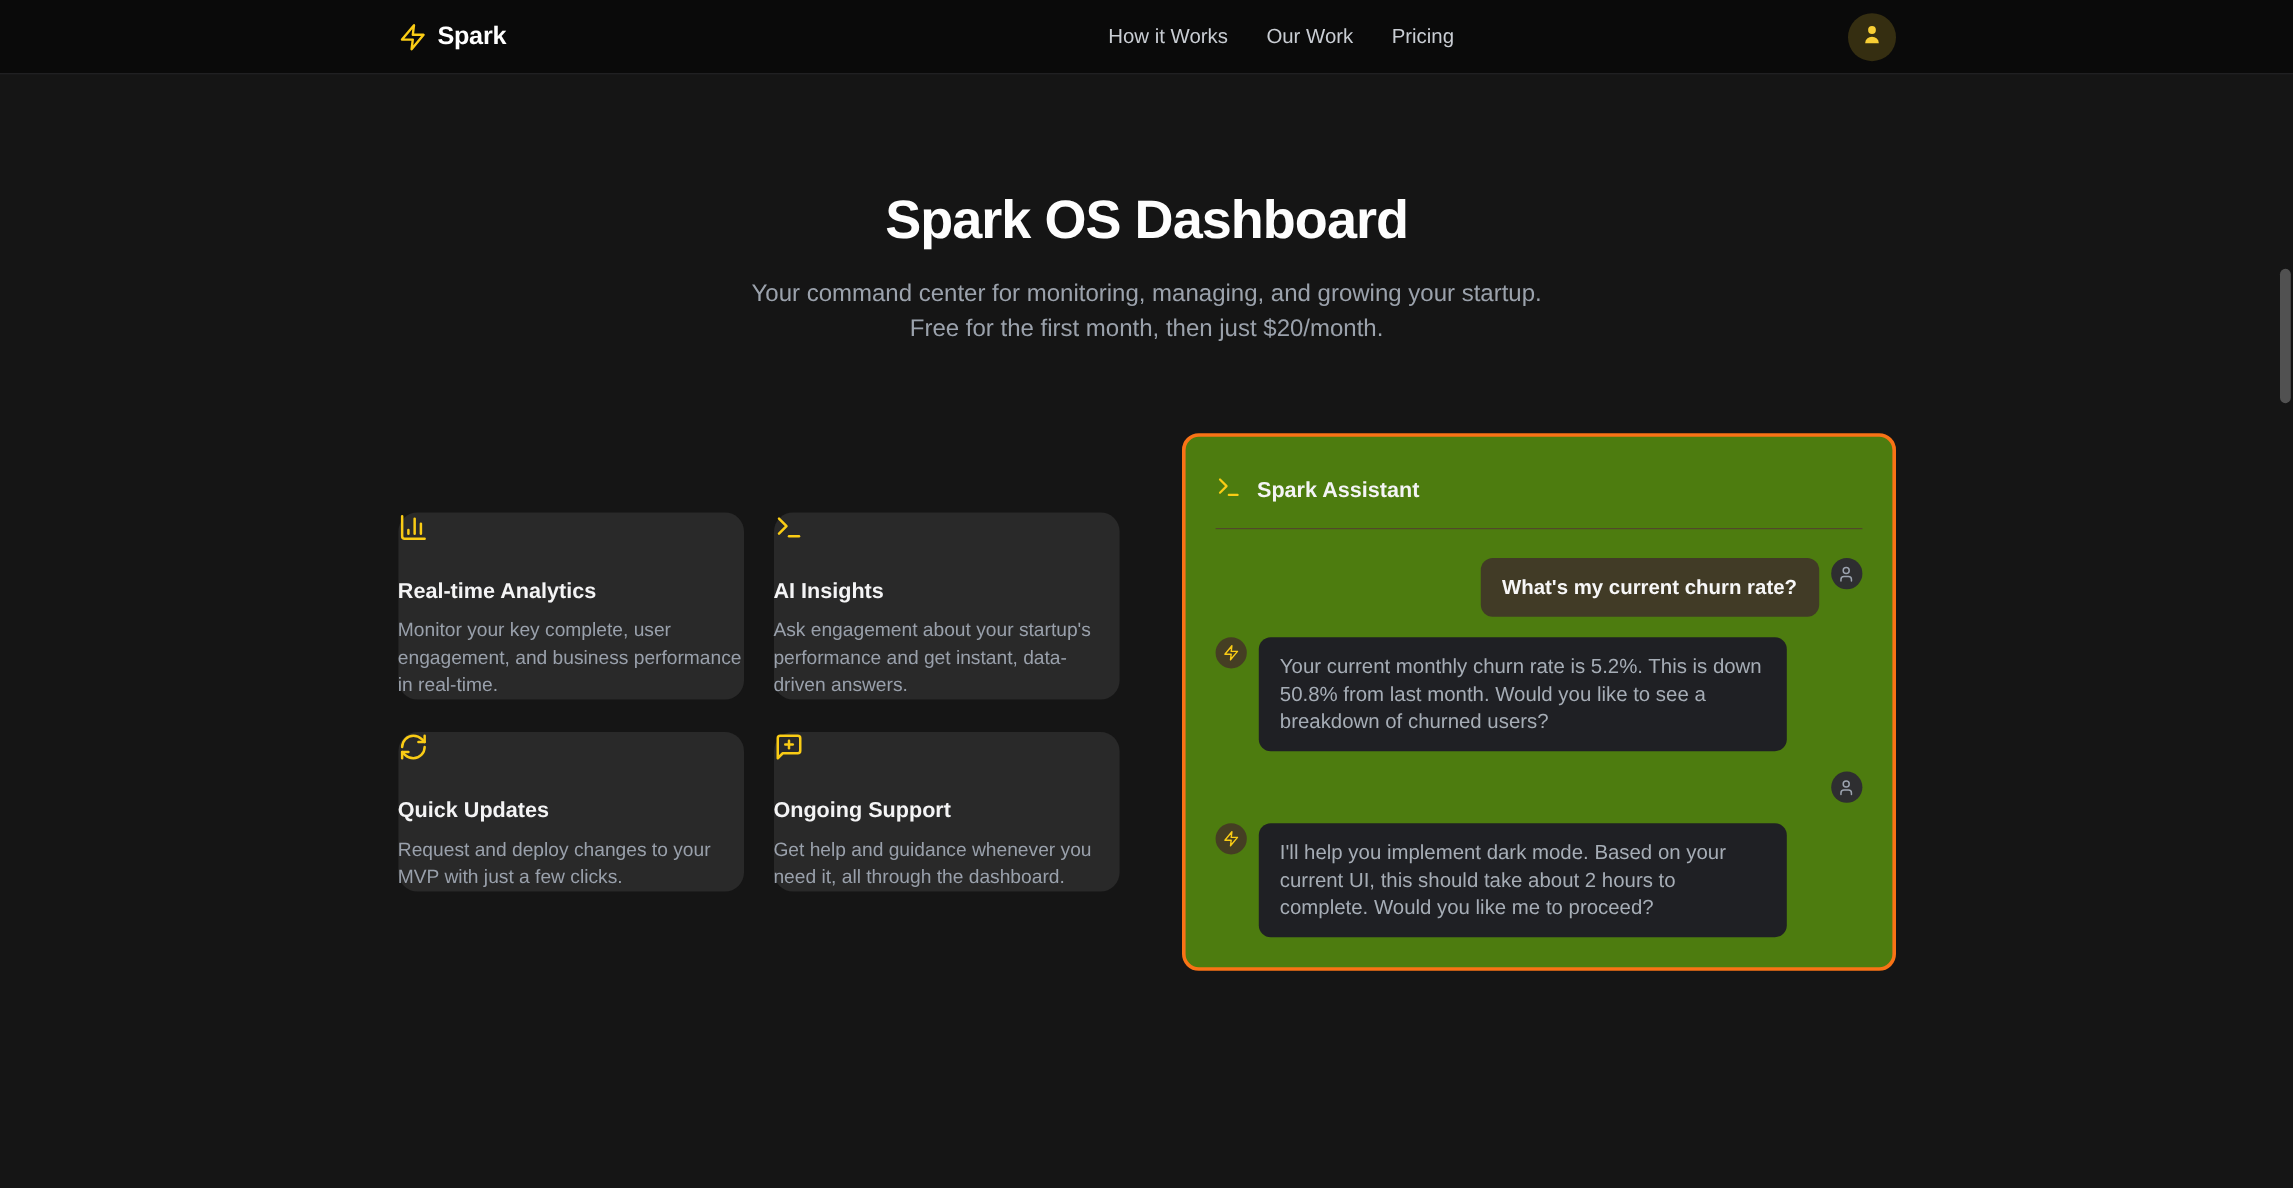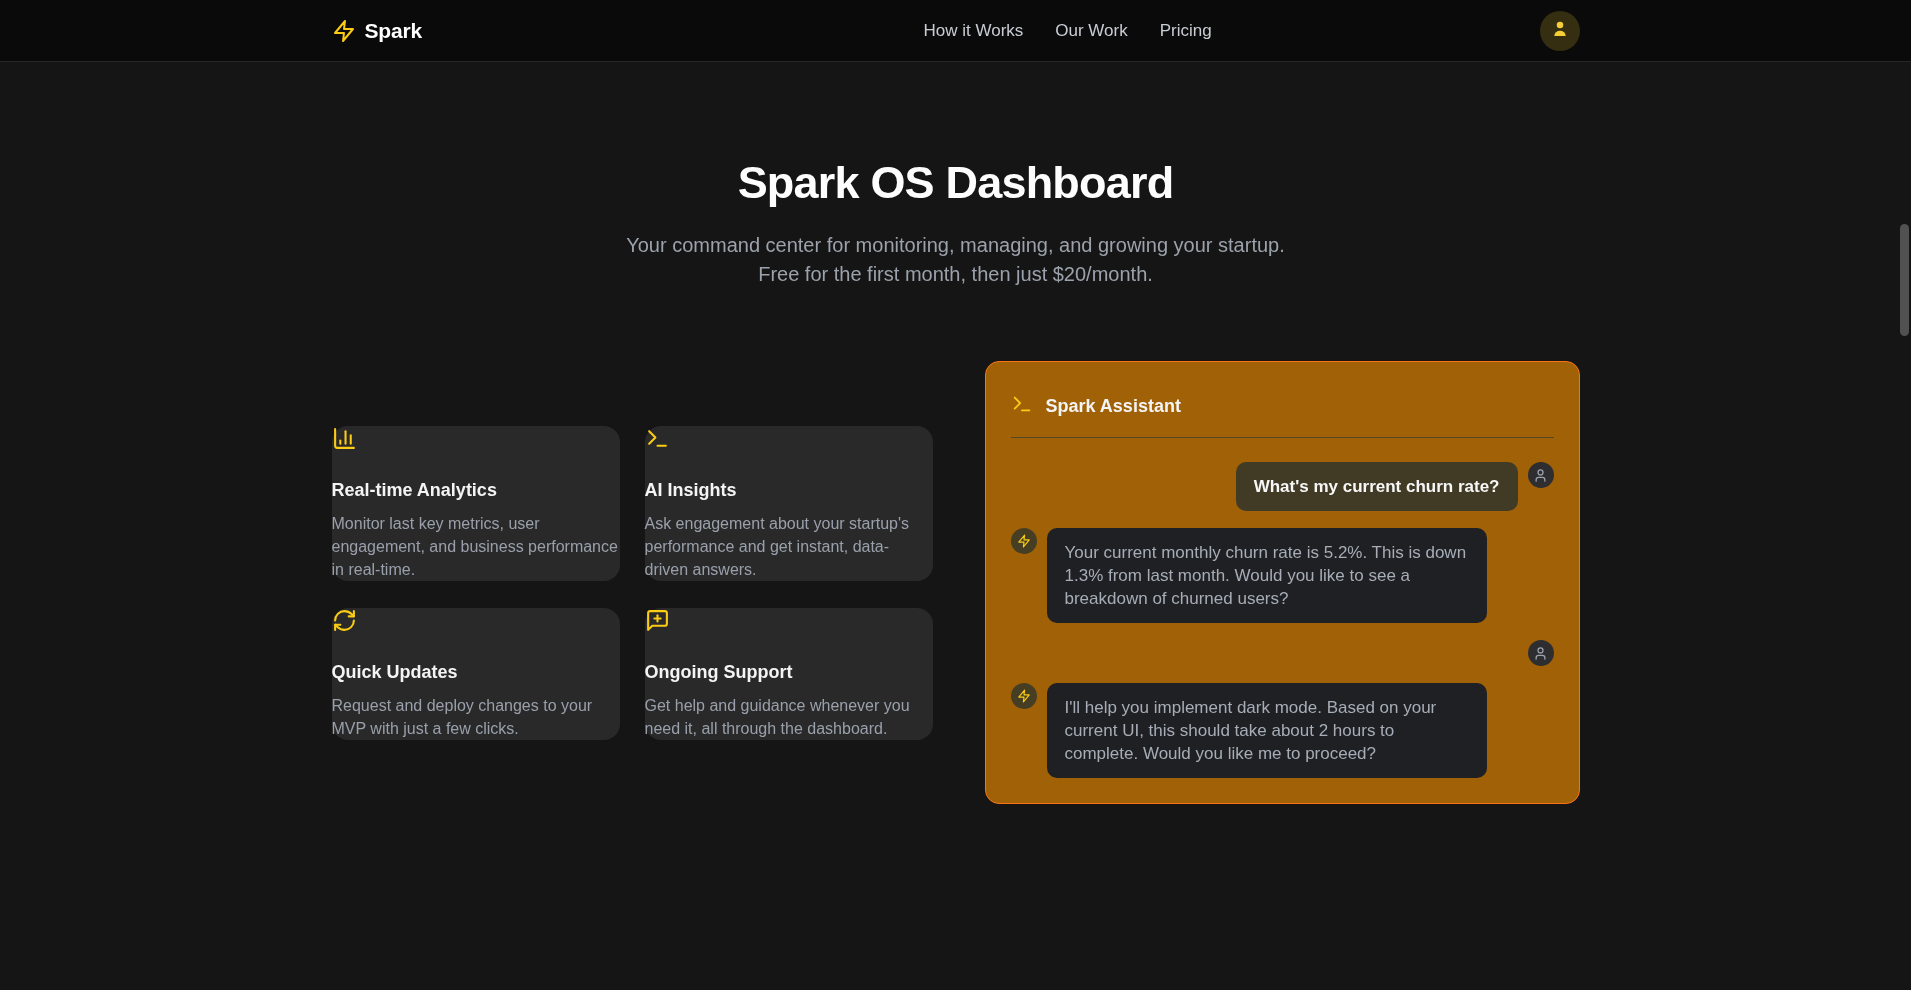--- a/index.html
+++ b/index.html
@@ -27,21 +27,21 @@
   .main-row{width:1248px;margin:72px auto 0;display:flex;align-items:center;gap:52px;}
 
   
   .features{width:601px;display:grid;grid-template-columns:1fr 1fr;gap:27px 25px;}
   .card{background:#292929;border-radius:16px;box-sizing:border-box;}
   .card .icon{color:#facc15;}
   .card h3{margin:25px 0 0;font-size:18px;font-weight:bold;color:#f4f4f5;}
   .card p{margin:11px 0 0;font-size:16px;line-height:23px;color:#99a0ab;}
 
   
-  .chat-panel{width:595px;box-sizing:border-box;background:#a16207;border:1px solid #f97316;
+  .chat-panel{width:595px;box-sizing:border-box;background:#4d7c0f;border:3px solid #f97316;
               border-radius:14px;padding:25px;}
   .chat-header{display:flex;align-items:center;gap:13px;padding:6px 0 2px;}
   .chat-header .icon{color:#facc15;}
   .chat-title{font-size:18px;font-weight:bold;color:#f4f4f5;}
   .chat-divider{border:none;border-top:1px solid #51492a;margin:16px 0 0;}
   .chat-messages{margin-top:24px;display:flex;flex-direction:column;gap:17px;}
   .msg-row{display:flex;align-items:flex-start;gap:10px;}
   .msg-row.user{justify-content:flex-end;}
   .msg-bubble{border-radius:10px;padding:13px 18px;font-size:17px;line-height:23px;max-width:440px;box-sizing:border-box;}
   .msg-row.user .msg-bubble{background:#413b26;color:#f7f7f7;font-weight:bold;}
@@ -100,21 +100,21 @@
       <div class="card">
         <span class="icon">
           <svg width="25" height="25" viewBox="0 0 24 24" fill="none" stroke="currentColor" stroke-width="2" stroke-linecap="round" stroke-linejoin="round">
             <path d="M3 3v16a2 2 0 0 0 2 2h16"></path>
             <path d="M8 17v-3"></path>
               <path d="M13 17V5"></path>
               <path d="M18 17V9"></path>
           </svg>
         </span>
         <h3>Real-time Analytics</h3>
-        <p>Monitor last key metrics, user engagement, and business performance in real-time.</p>
+        <p>Monitor your key complete, user engagement, and business performance in real-time.</p>
       </div>
 
       <div class="card">
         <span class="icon">
           <svg width="25" height="25" viewBox="0 0 24 24" fill="none" stroke="currentColor" stroke-width="2" stroke-linecap="round" stroke-linejoin="round">
             <path d="m4 17 6-6-6-6"></path>
               <path d="M12 19h8"></path>
           </svg>
         </span>
         <h3>AI Insights</h3>
@@ -170,21 +170,21 @@
             </svg>
           </span>
         </div>
 
         <div class="msg-row assistant">
           <span class="chat-avatar bot-av">
             <svg width="14" height="14" viewBox="0 0 24 24" fill="none" stroke="currentColor" stroke-width="2" stroke-linecap="round" stroke-linejoin="round">
               <polygon points="13 2 3 14 12 14 11 22 21 10 12 10 13 2"></polygon>
             </svg>
           </span>
-          <div class="msg-bubble">Your current monthly churn rate is 5.2%. This is down 1.3% from last month. Would you like to see a breakdown of churned users?</div>
+          <div class="msg-bubble">Your current monthly churn rate is 5.2%. This is down 50.8% from last month. Would you like to see a breakdown of churned users?</div>
         </div>
 
         <div class="msg-row user">
           <span class="chat-avatar user-av">
             <svg width="15" height="15" viewBox="0 0 24 24" fill="none" stroke="currentColor" stroke-width="2" stroke-linecap="round" stroke-linejoin="round">
               <path d="M19 21v-2a4 4 0 0 0-4-4H9a4 4 0 0 0-4 4v2"></path>
                 <circle cx="12" cy="7" r="4"></circle>
             </svg>
           </span>
         </div>

